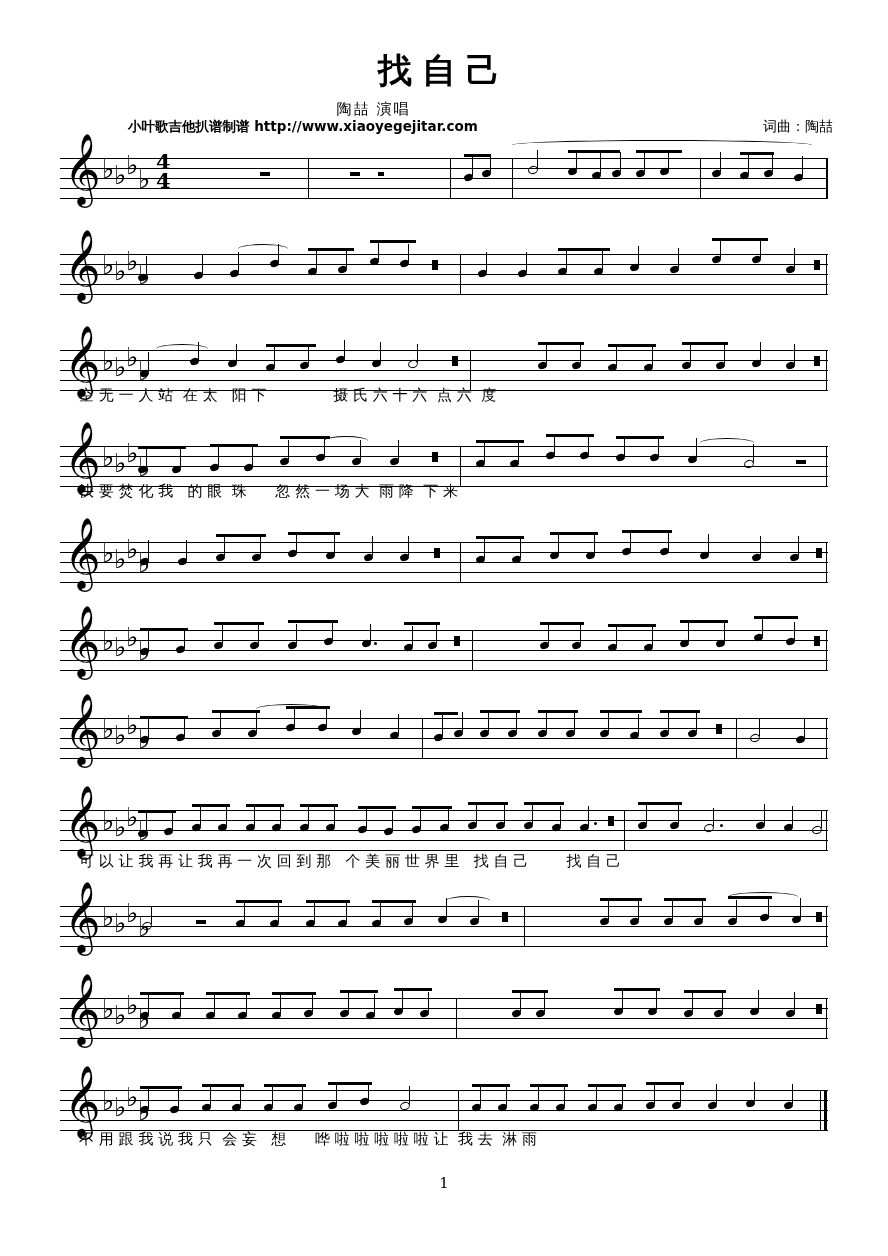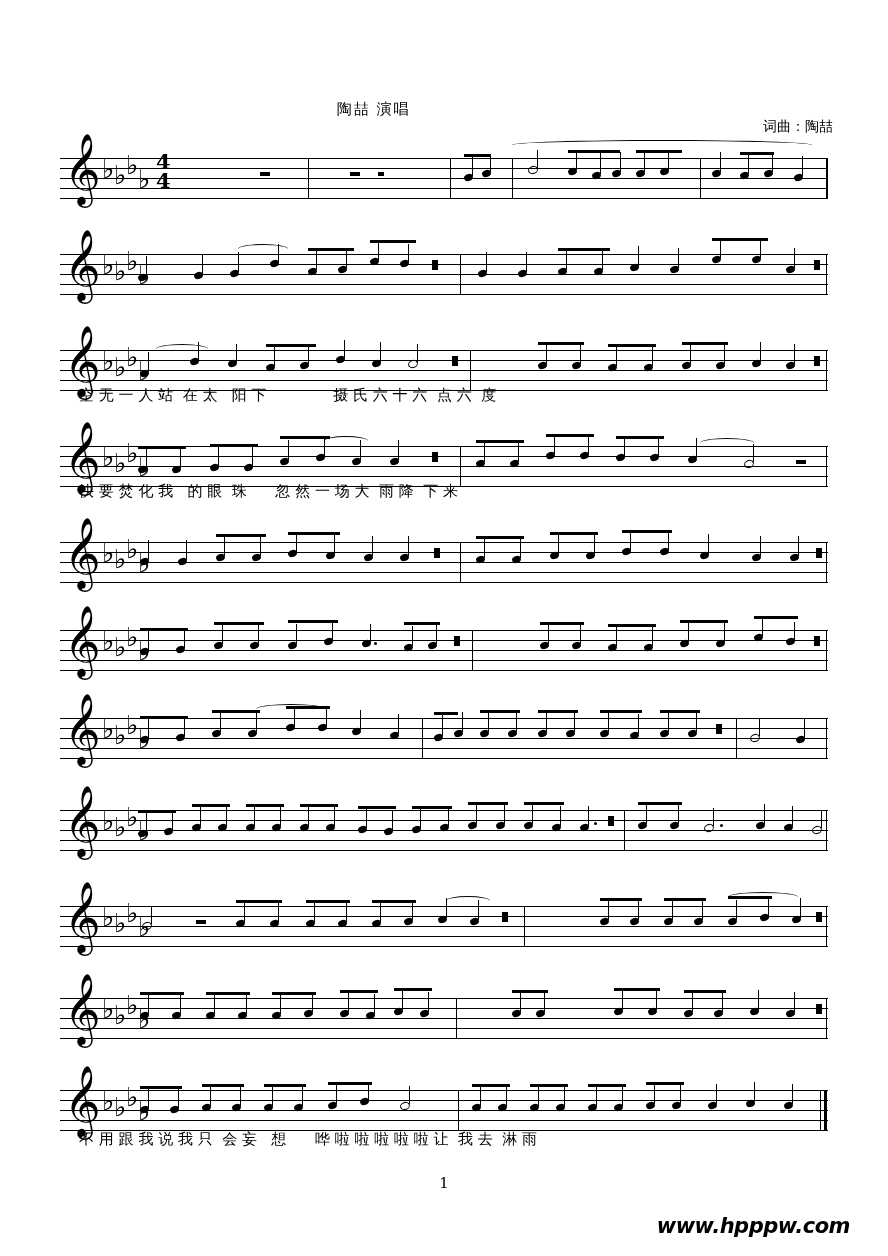--- a/index.html
+++ b/index.html
@@ -36,21 +36,21 @@
     font-family: "DejaVu Sans", sans-serif;
   }
   .subtitle {
     position: absolute;
     top: 100px;
     left: 0;
     width: 747px;
     text-align: center;
     font-size: 15px;
     letter-spacing: 2px;
-    font-family: Liberation Serif, serif;
+    font-family: Liberation Sans, sans-serif;
   }
   .credit-left {
     position: absolute;
     top: 118px;
     left: 128px;
     font-size: 13.5px;
     font-weight: bold;
     font-family: "DejaVu Sans", sans-serif;
     white-space: nowrap;
   }
@@ -201,21 +201,23 @@
     font-style: italic;
     font-family: "DejaVu Sans", sans-serif;
     letter-spacing: -0.5px;
   }
 </style>
 </head>
 <body>
 
 <div class="page">
 
+  <div class="title">找自己</div>
   <div class="subtitle">陶喆 演唱</div>
+  <div class="credit-left">小叶歌吉他扒谱制谱 http://www.xiaoyegejitar.com</div>
   <div class="credit-right">词曲：陶喆</div>
 
   <div class="system" id="sys1" style="top:148px;">
     <div class="staff">
       <div class="line l1"></div>
         <div class="line l2"></div>
         <div class="line l3"></div>
         <div class="line l4"></div>
         <div class="line l5"></div>
     </div>
@@ -713,20 +715,21 @@
     <div class="stem" style="left:653px; top:8px; height:18px;"></div>
     <div class="dot" style="left:660px; top:24px;"></div>
     <div class="head" style="left:696px; top:22px;"></div>
     <div class="stem" style="left:704px; top:4px; height:20px;"></div>
     <div class="head" style="left:724px; top:24px;"></div>
     <div class="stem" style="left:732px; top:6px; height:20px;"></div>
     <div class="head open" style="left:752px; top:26px;"></div>
     <div class="stem" style="left:761px; top:10px; height:18px;"></div>
     <div class="barline" style="left:766px;"></div>
   </div>
+  <div class="lyrics" style="top:852px;">    可 以 让 我 再 让 我 再 一 次 回 到 那   个 美 丽 世 界 里   找 自 己        找 自 己</div>
 
   <div class="system" style="top:896px;">
     <div class="staff">
       <div class="line l1"></div>
         <div class="line l2"></div>
         <div class="line l3"></div>
         <div class="line l4"></div>
         <div class="line l5"></div>
     </div>
     <div class="clef">𝄞</div>
@@ -909,15 +912,14 @@
     <div class="head" style="left:686px; top:20px;"></div>
     <div class="stem" style="left:694px; top:2px; height:20px;"></div>
     <div class="head" style="left:724px; top:22px;"></div>
     <div class="stem" style="left:732px; top:4px; height:20px;"></div>
     <div class="barline" style="left:760px;"></div>
     <div class="barline thick" style="left:764px;"></div>
   </div>
   <div class="lyrics" style="top:1130px;">    不 用 跟 我 说 我 只  会 妄   想      哗 啦 啦 啦 啦 啦 让  我 去  淋 雨</div>
 
   <div class="page-number">1</div>
-  <div class="watermark">www.hpppw.com</div>
 
 </div>
 
 </body></html>

